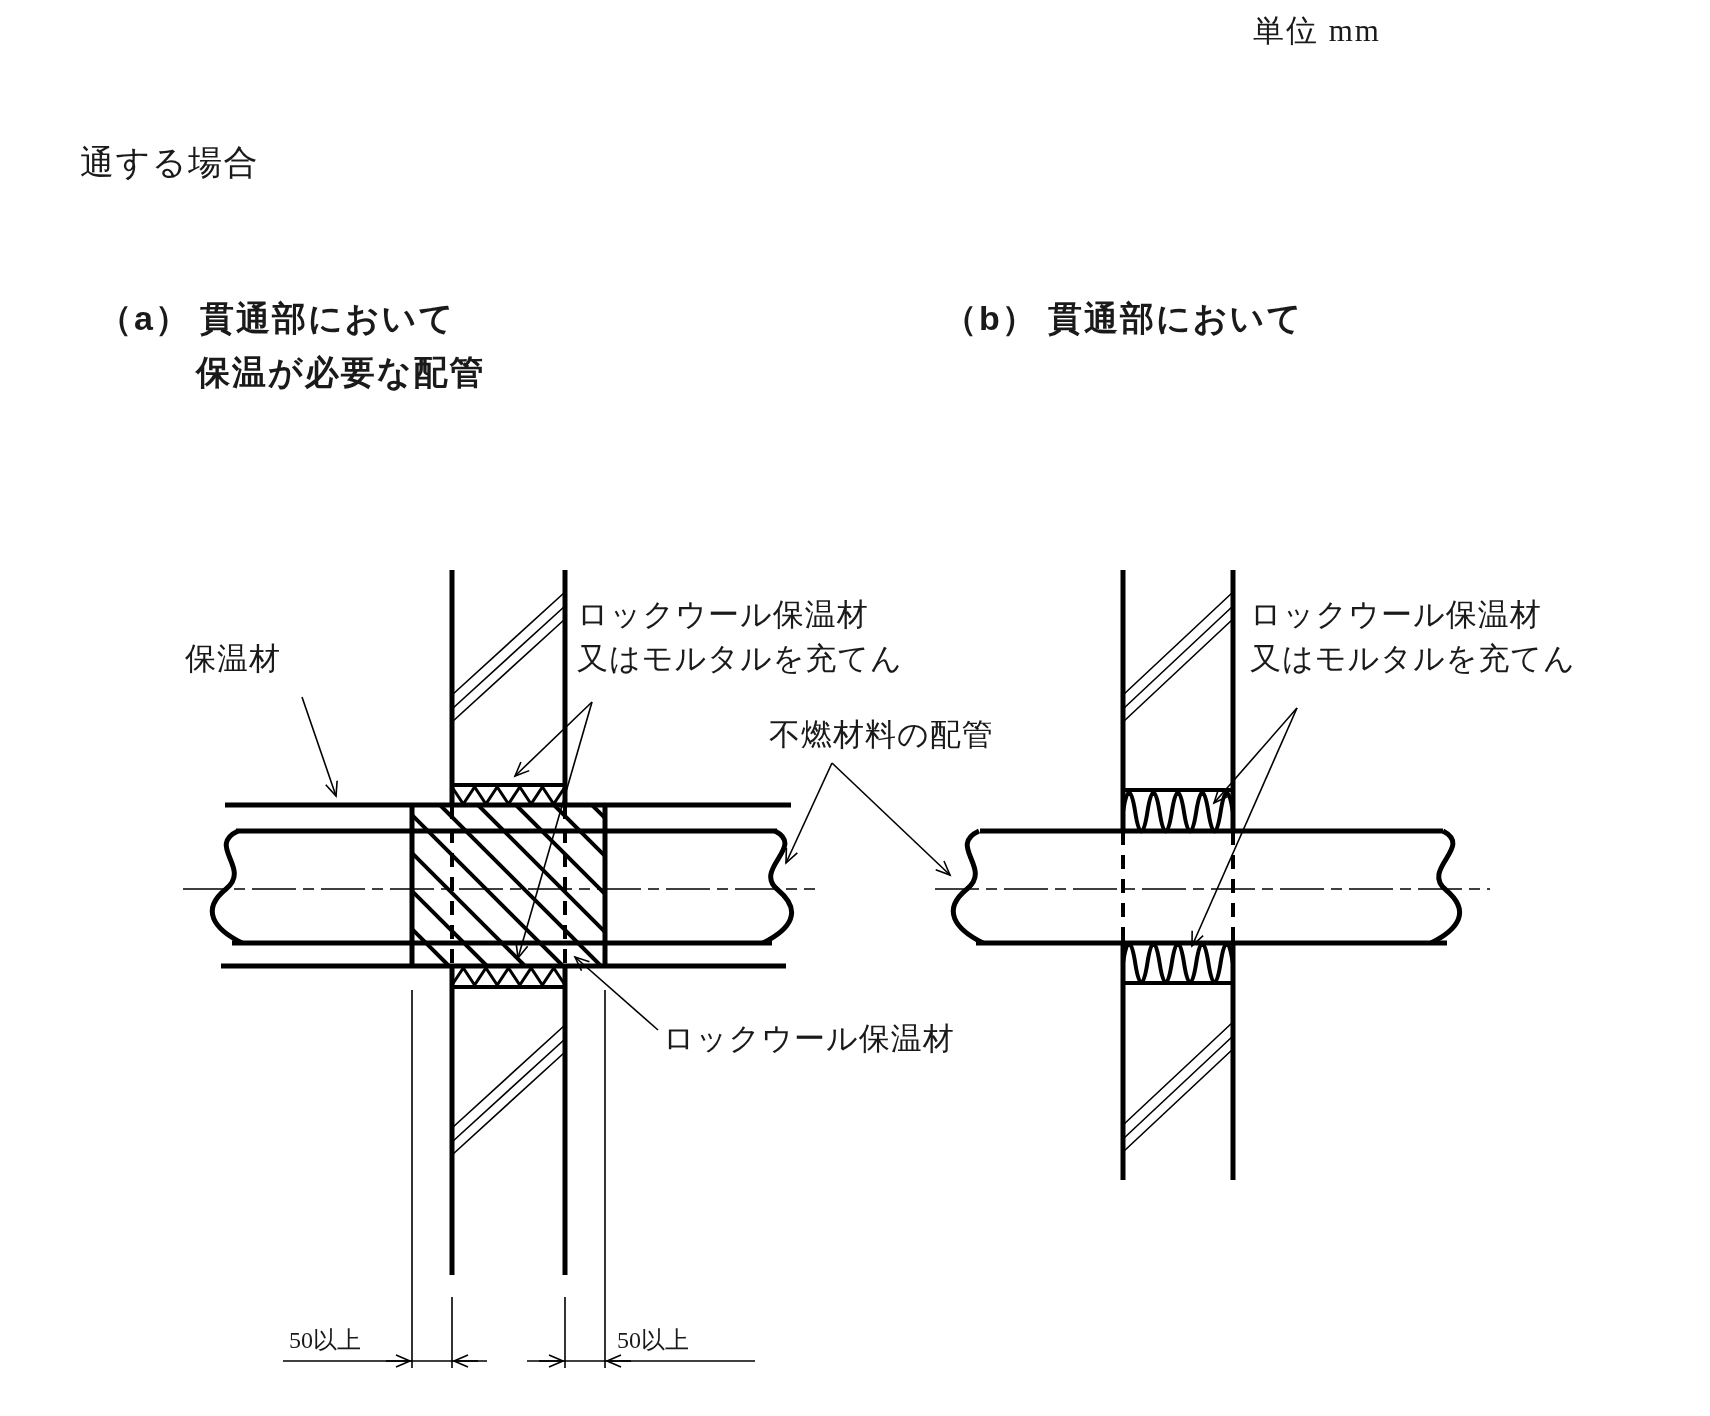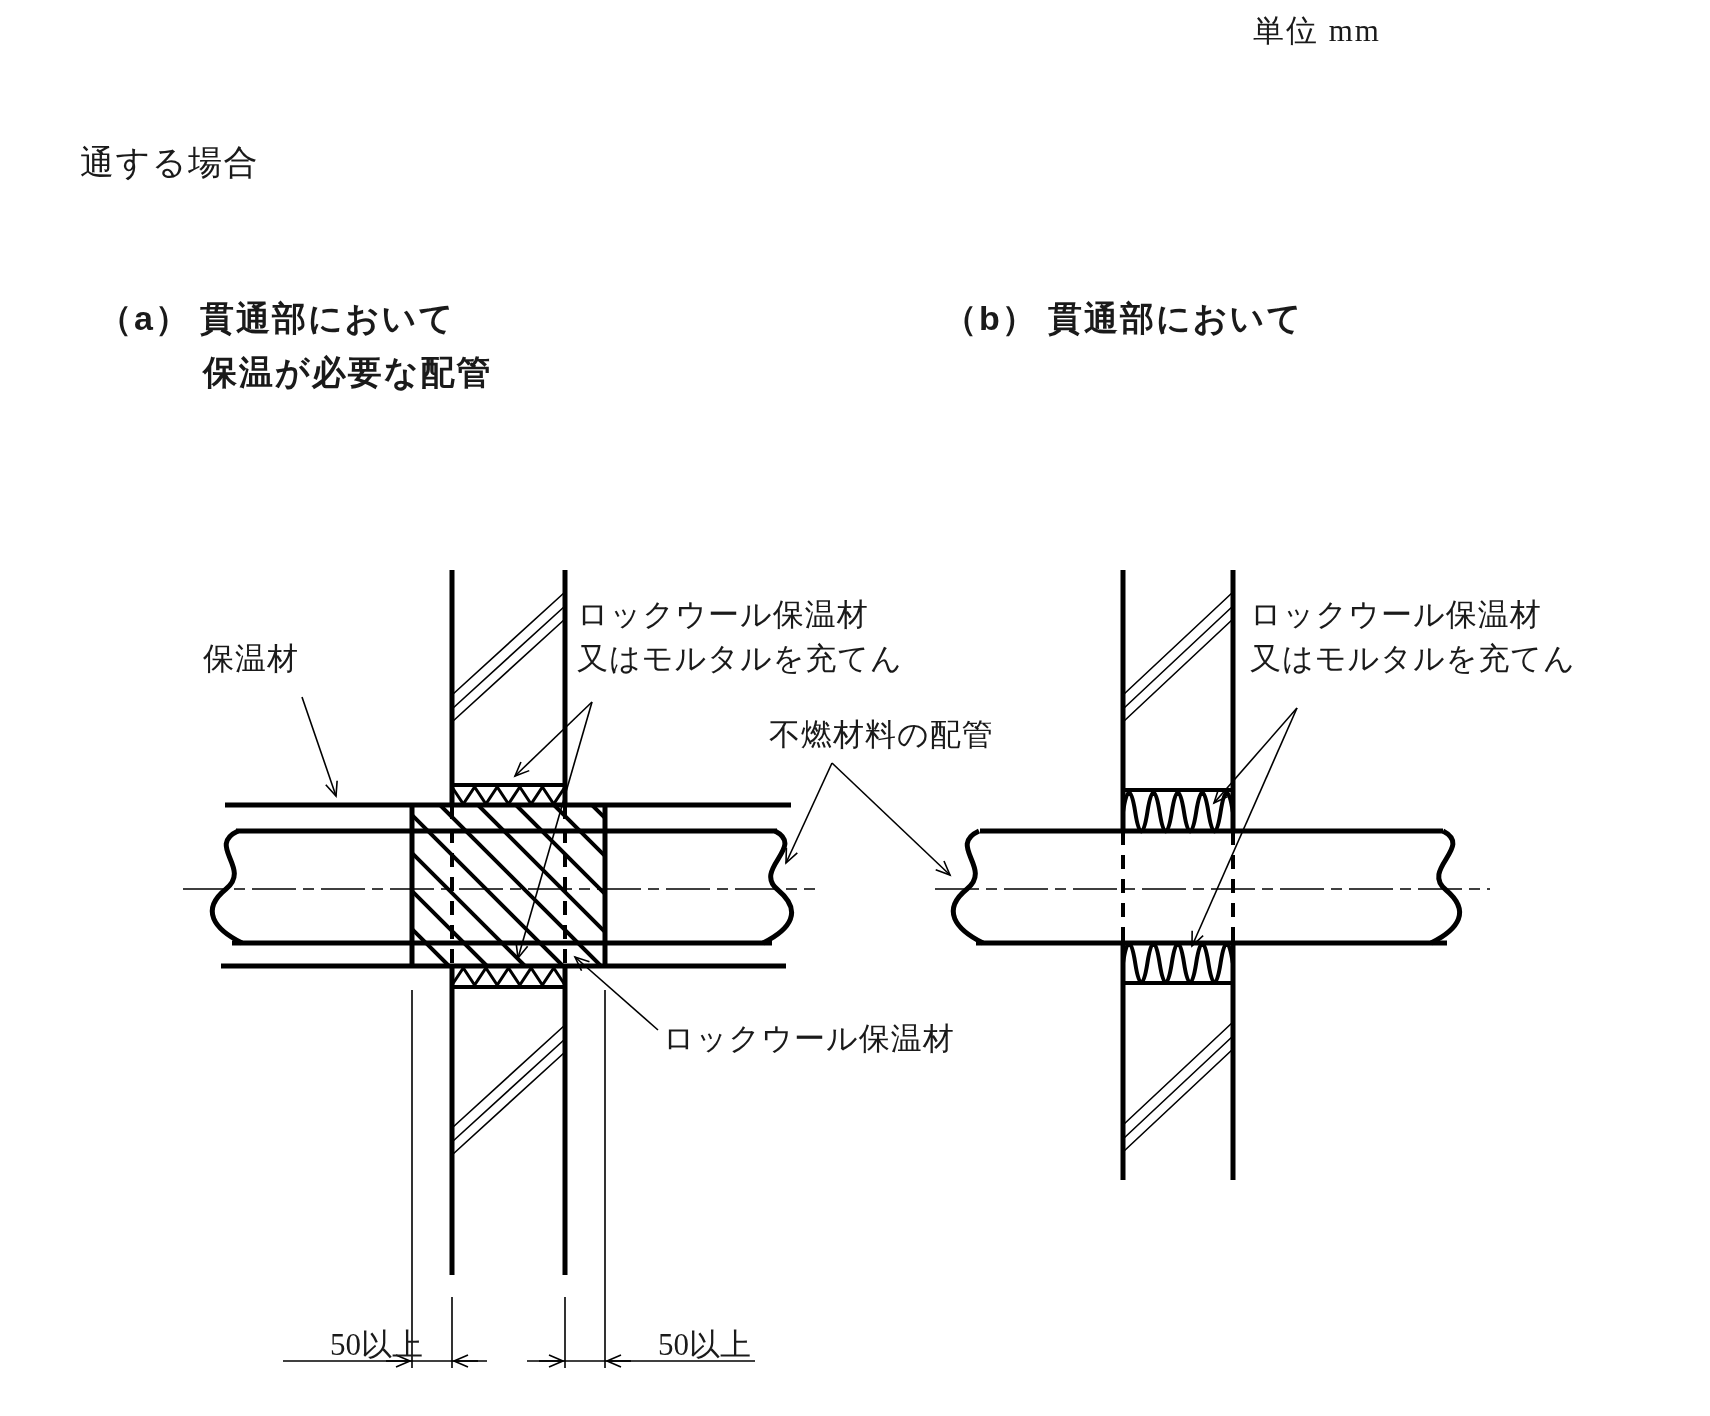--- a/index.html
+++ b/index.html
@@ -5,21 +5,21 @@
   html,body{margin:0;padding:0;background:#ffffff;}
   #page{position:relative;width:1710px;height:1416px;background:#ffffff;overflow:hidden;
         font-family:"Liberation Serif","DejaVu Serif",serif;color:#1a1a1a;border-radius:7px;}
   svg{position:absolute;left:0;top:0;}
   .lbl{position:absolute;white-space:nowrap;line-height:1.15;}
   .serif{font-family:"Liberation Serif","DejaVu Serif",serif;font-size:31px;letter-spacing:1px;}
   .intro{font-family:"Liberation Serif","DejaVu Serif",serif;font-size:34px;letter-spacing:1.5px;}
   .unit{font-family:"Liberation Serif","DejaVu Serif",serif;font-size:31px;letter-spacing:2px;}
   .heading{font-family:"Liberation Sans","DejaVu Sans",sans-serif;font-weight:700;
            font-size:34px;letter-spacing:2px;}
-  .dim{font-family:"Liberation Serif","DejaVu Serif",serif;font-size:31px;margin-left:41px;}
+  .dim{font-family:"Liberation Serif","DejaVu Serif",serif;font-size:24px;}
 </style>
 </head>
 <body>
 
 <div id="page">
 
   <svg width="1710" height="1416" viewBox="0 0 1710 1416">
     <defs>
       <marker id="arr" markerUnits="userSpaceOnUse" markerWidth="34" markerHeight="26" refX="0" refY="0" orient="auto" viewBox="-17 -13 34 26">
         <path d="M-14 -6 L0 0 L-14 6" fill="none" stroke="#000" stroke-width="1.6"></path>
@@ -139,26 +139,26 @@
       <path d="M832 763 L950 875" marker-end="url(#arr)"></path>
     </g>
   </svg>
 
   <div class="lbl unit" style="left:1253px;top:13px;">単位  mm</div>
 
   <div class="lbl intro" style="left:80px;top:143px;">通する場合</div>
 
   <div class="lbl heading" style="left:98px;top:299px;">（a）</div>
   <div class="lbl heading" style="left:200px;top:299px;">貫通部において</div>
-  <div class="lbl heading" style="left:203px;top:353px;">保温が必要な配管</div>
+  <div class="lbl heading" style="left:196px;top:353px;">保温が必要な配管</div>
 
   <div class="lbl heading" style="left:943px;top:299px;">（b）</div>
   <div class="lbl heading" style="left:1048px;top:299px;">貫通部において</div>
 
-  <div class="lbl serif" style="left:203px;top:641px;">保温材</div>
+  <div class="lbl serif" style="left:185px;top:641px;">保温材</div>
   <div class="lbl serif" style="left:577px;top:597px;">ロックウール保温材</div>
   <div class="lbl serif" style="left:577px;top:641px;">又はモルタルを充てん</div>
   <div class="lbl serif" style="left:769px;top:717px;">不燃材料の配管</div>
   <div class="lbl serif" style="left:663px;top:1021px;">ロックウール保温材</div>
   <div class="lbl dim" style="left:289px;top:1327px;">50以上</div>
   <div class="lbl dim" style="left:617px;top:1327px;">50以上</div>
 
   <div class="lbl serif" style="left:1250px;top:597px;">ロックウール保温材</div>
   <div class="lbl serif" style="left:1250px;top:641px;">又はモルタルを充てん</div>
 

